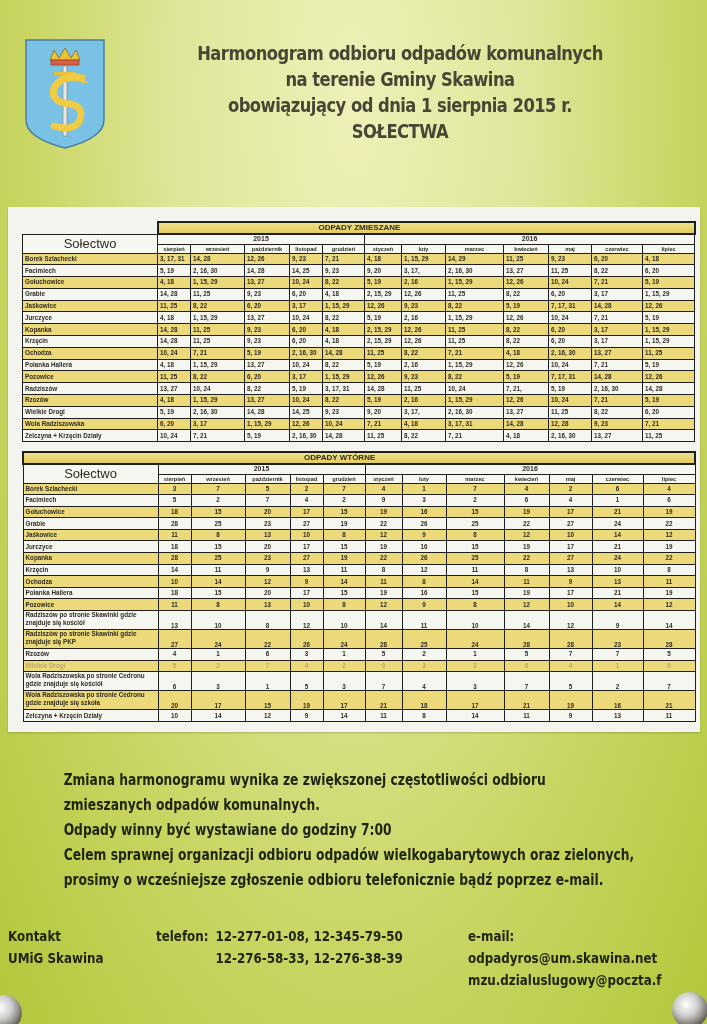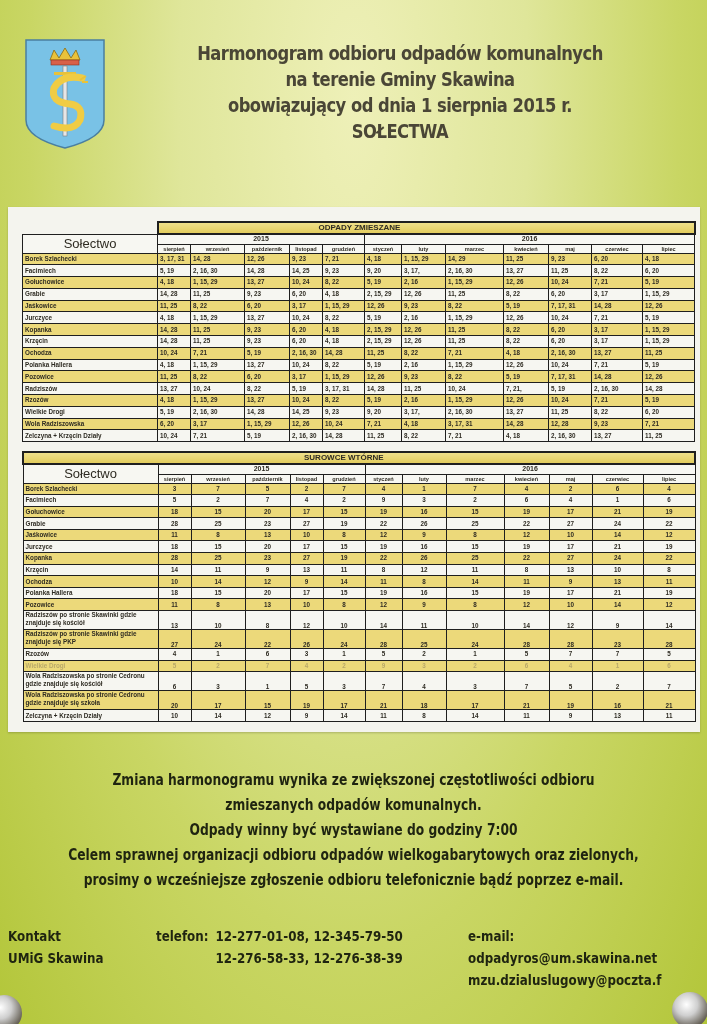--- a/index.html
+++ b/index.html
@@ -37,21 +37,21 @@
   .row-y td { background: #ecd97a; }
   .row-w td { background: #f6f6f1; }
   .row-y td.name, .row-w td.name { text-align: left; }
   .t1 tr.data td { height: 11.8px; }
   .t2 tr.data td { height: 11.6px; }
   .t2 tr.tall td { height: 19px; white-space: normal; line-height: 7.5px; vertical-align: bottom; }
   .t2 tr.tall td.v { vertical-align: bottom; }
   .t2 tr.tall td.name { vertical-align: top; }
   .blur td { color: #b9a96a; }
   .notice {
-    position: absolute; left: 0; top: 768px; width: 707px; text-align: center;
+    position: absolute; left: 0; top: 768px; width: 707px; text-align: left;
     font-family: "DejaVu Sans", sans-serif; font-weight: bold; color: #1f2410;
   }
   .notice div { font-size: 15px; line-height: 25px; transform: scaleX(0.82); white-space: nowrap; }
   .contact { position: absolute; top: 925px; font-family: "DejaVu Sans", sans-serif; font-weight: bold; color: #1f2410; font-size: 14px; line-height: 22px; }
   .contact .sx { transform-origin: left top; transform: scaleX(0.85); white-space: nowrap; }
   .c1 { left: 8px; }
   .c2 { left: 156px; }
   .c3 { left: 468px; }
   .phone-label { display: inline-block; width: 70px; }
   .phone-indent { display: inline-block; width: 70px; }
@@ -374,21 +374,21 @@
       <col style="width:37px">
         <col style="width:44px">
         <col style="width:58px">
         <col style="width:45px">
         <col style="width:43px">
         <col style="width:51px">
         <col style="width:52px">
     </colgroup>
     <thead>
       <tr>
-        <th colspan="13" class="hdr-main" style="padding-left:280px">SUROWCE WTÓRNE</th>
+        <th colspan="13" class="hdr-main" style="padding-left:280px">ODPADY WTÓRNE</th>
       </tr>
       <tr>
         <th rowspan="2" class="hdr-sol">Sołectwo</th>
         <th colspan="5" class="hdr-year">2015</th>
         <th colspan="7" class="hdr-year">2016</th>
       </tr>
       <tr class="month-row">
           <th class="hdr-month">sierpień</th>
           <th class="hdr-month">wrzesień</th>
           <th class="hdr-month">październik</th>

